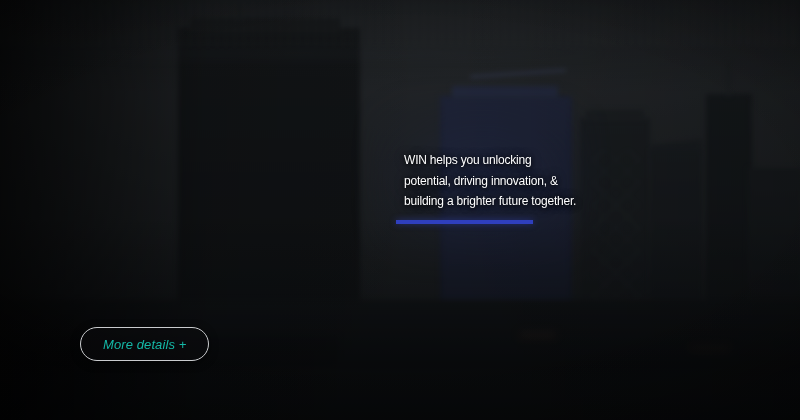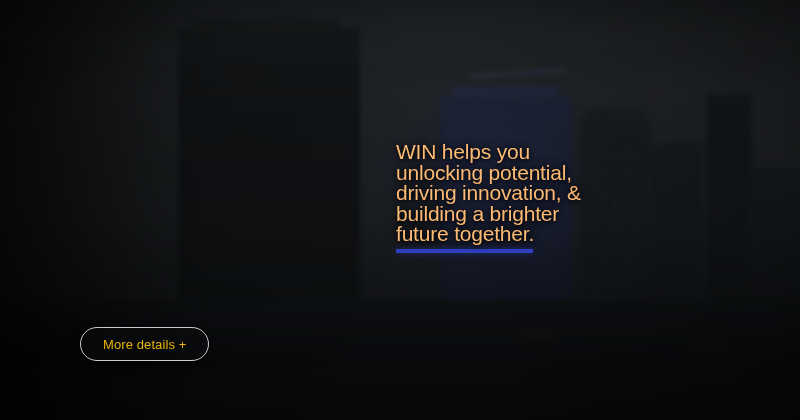--- a/index.html
+++ b/index.html
@@ -173,25 +173,25 @@
     filter: drop-shadow(0 2px 5px rgba(0,0,0,0.85));
   }
 
   .tagline {
     position: absolute;
     left: 396px;
     top: 142px;
     width: 190px;
   }
   .tagline-text {
-    margin: 0;
-    font-size: 21px;
+    margin: 8px;
+    font-size: 12px;
     line-height: 20.5px;
     font-weight: 400;
-    color: #fdba74;
+    color: #ffffff;
     text-shadow: 0 1px 4px rgba(0,0,0,0.92), 0 0 10px rgba(0,0,0,0.7);
     letter-spacing: -0.2px;
   }
   .tagline-rule {
     margin-top: 4px;
     width: 137px;
     height: 4px;
     background: #2f3fbe;
     box-shadow: 0 0 6px rgba(47,63,190,0.55);
   }
@@ -201,26 +201,27 @@
     left: 80px;
     top: 327px;
     display: inline-flex;
     align-items: center;
     justify-content: center;
     height: 34px;
     padding: 0 22px;
     border: 1px solid #c9cbce;
     border-radius: 18px;
     background: rgba(14,15,17,0.34);
-    color: #eab308;
+    color: #14b8a6;
     font-size: 13px;
     letter-spacing: 0.1px;
     cursor: pointer;
     box-shadow: 0 2px 8px rgba(0,0,0,0.55);
     white-space: nowrap;
+    font-style: italic;
   }
 </style>
 </head>
 <body>
 
 <div id="stage">
 
   <div class="bg-layer">
     <div class="bg-sky"></div>
 

